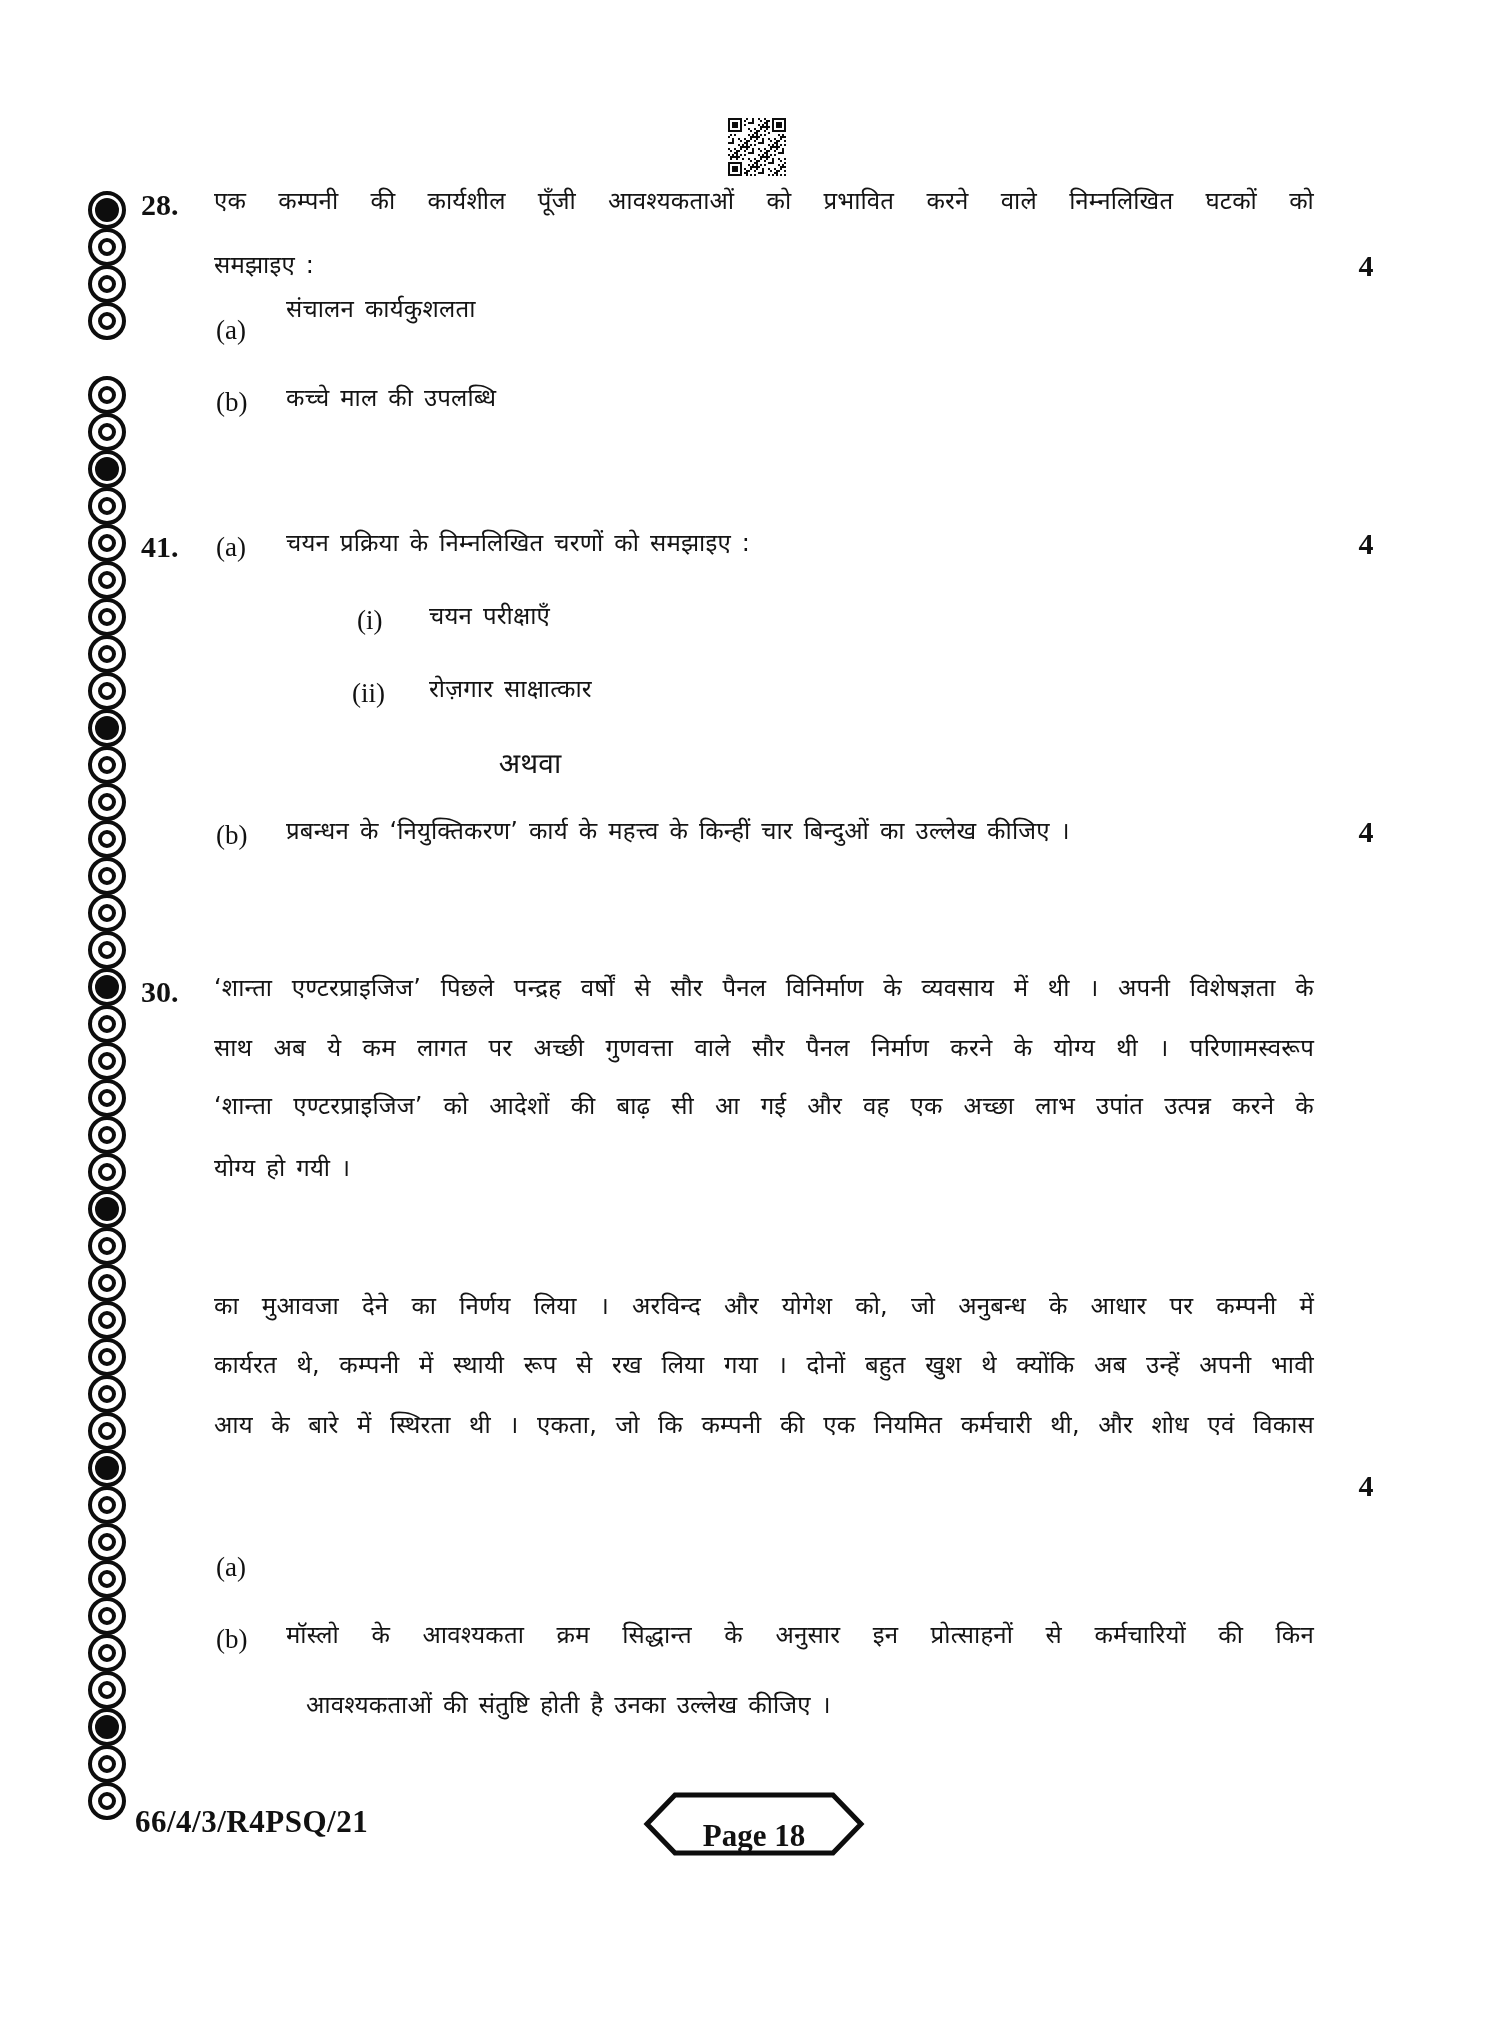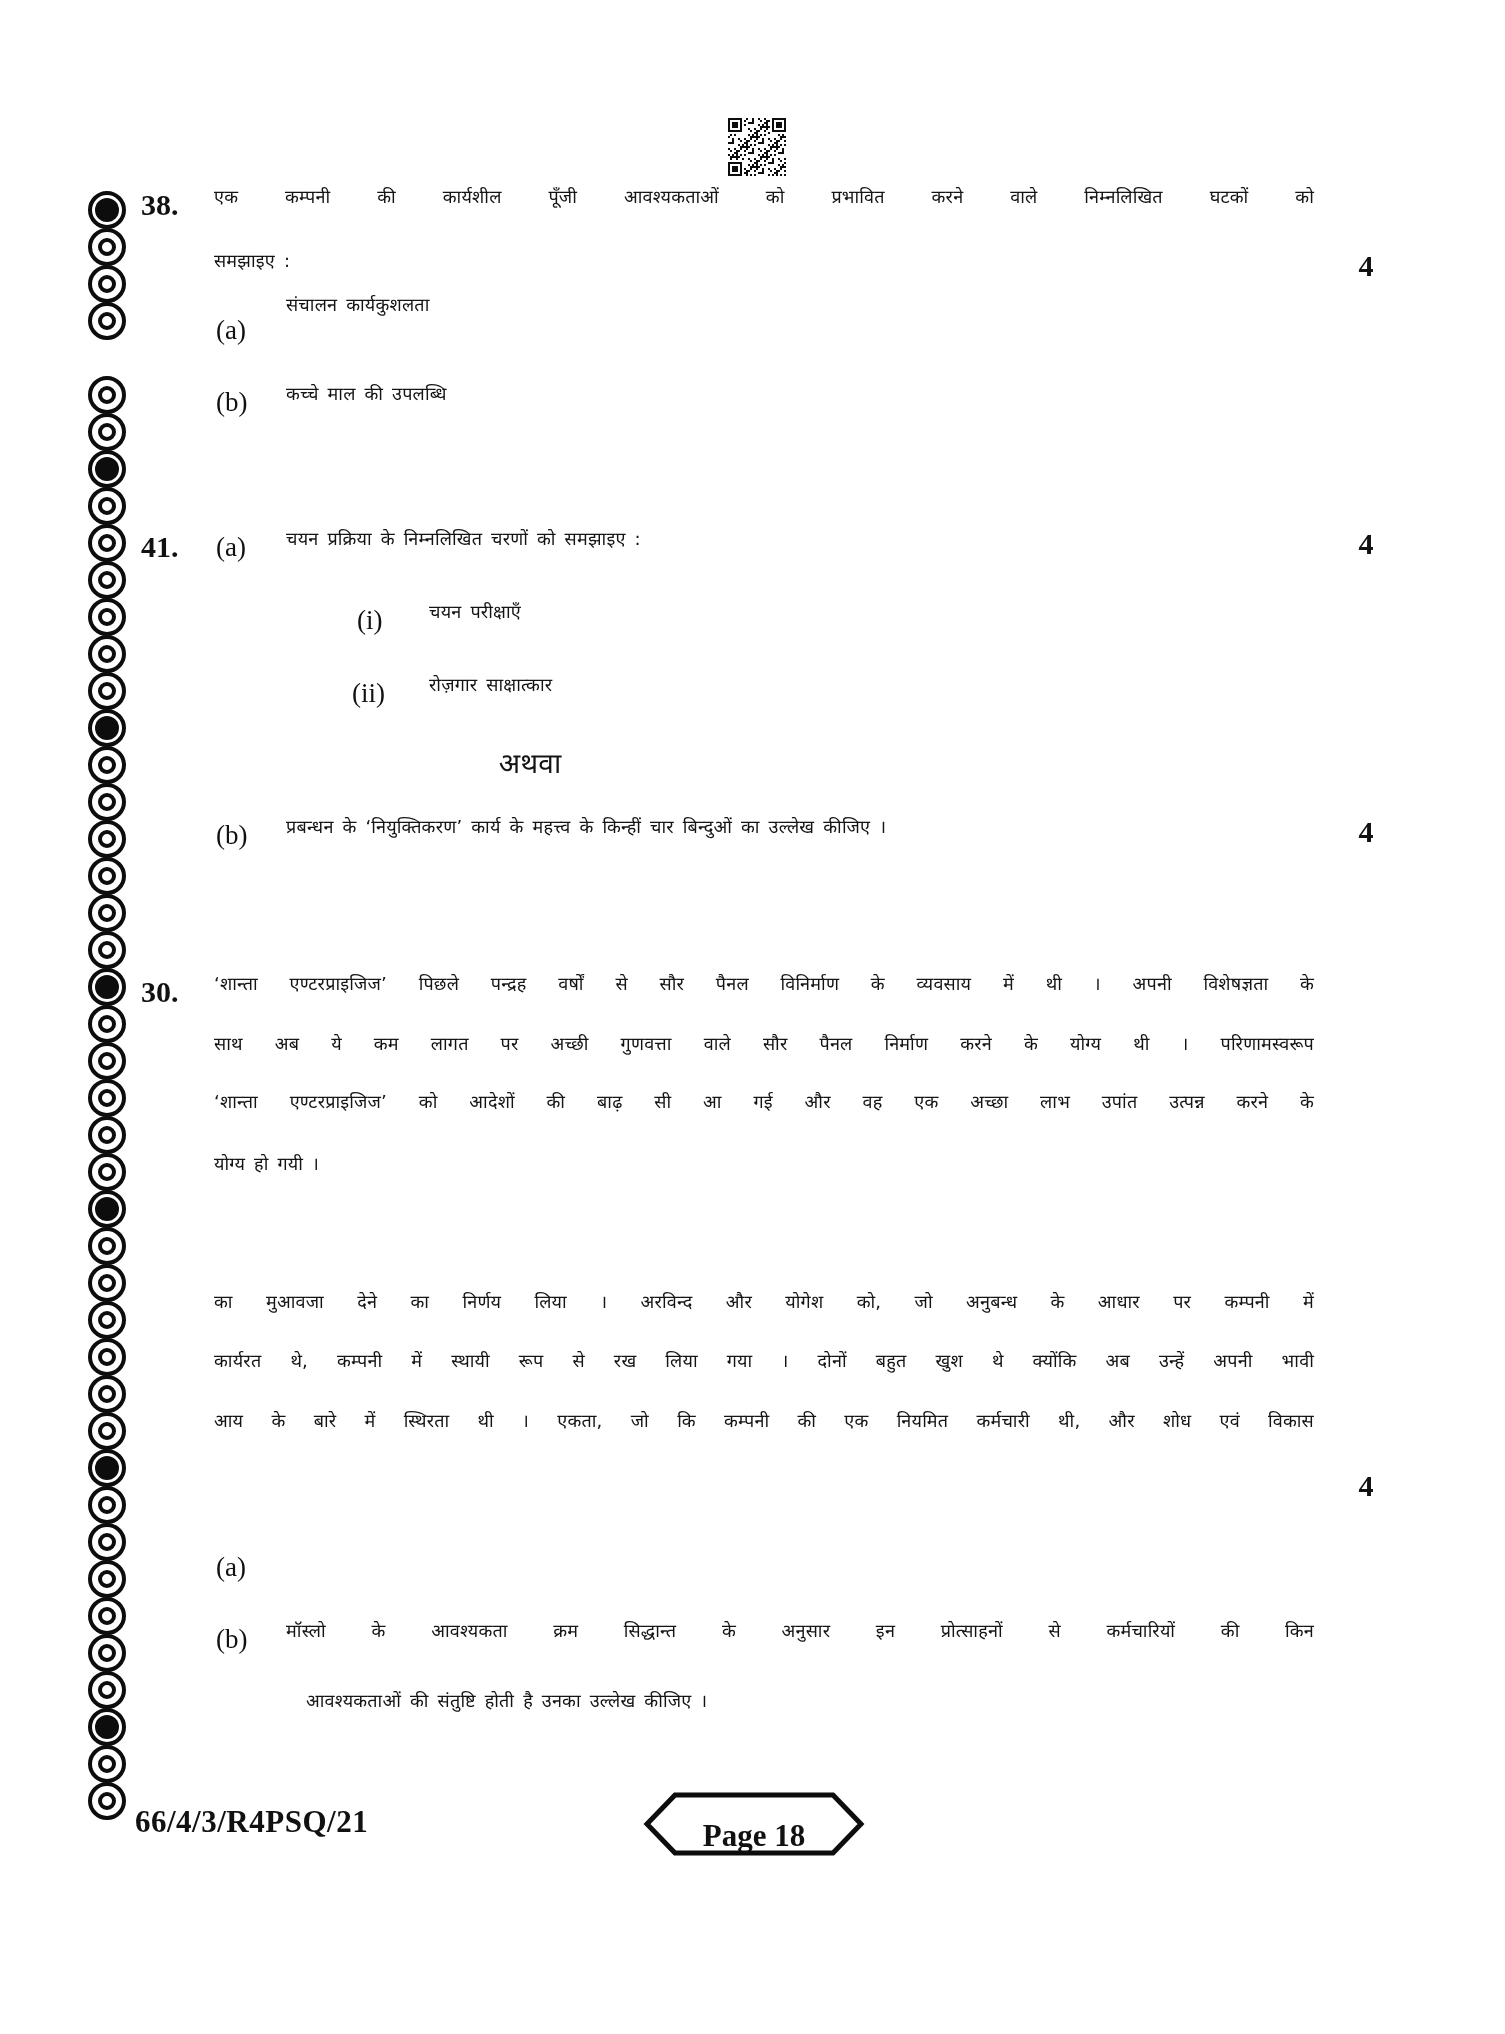--- a/index.html
+++ b/index.html
@@ -7,21 +7,21 @@
     position:relative;
     width:1505px;height:2034px;
     background:#ffffff;
     font-family:"DejaVu Sans",sans-serif;
     color:#111;
     overflow:hidden;
   }
   .abs{position:absolute;}
   
   .dev{
-    font-size:18px;
+    font-size:24px;
     line-height:1.25;
     color:#141414;
     letter-spacing:0.2px;
     word-spacing:3px;
     white-space:nowrap;
   }
   .just{
     white-space:normal;
     text-align:justify;
     text-align-last:justify;
@@ -409,21 +409,21 @@
         <div class="mid"></div>
       </div>
       <div class="bmark" style="top: 1745px;">
         <div class="mid"></div>
       </div>
       <div class="bmark" style="top: 1782px;">
         <div class="mid"></div>
       </div>
     </div>
 
-  <div class="abs lat qnum" style="left:141px;top:188px;">38.</div>
+  <div class="abs lat qnum" style="left:141px;top:188px;">28.</div>
   <div class="abs dev just" style="left:214px;top:186px;width:1100px;">एक कम्पनी की कार्यशील पूँजी आवश्यकताओं को प्रभावित करने वाले निम्नलिखित घटकों को</div>
   <div class="abs dev" style="left:214px;top:250px;">समझाइए :</div>
   <div class="abs lat marks4" style="left:1348px;top:249px;">4</div>
 
   <div class="abs lat plbl" style="left:216px;top:315px;">(a)</div>
   <div class="abs dev" style="left:286px;top:294px;">संचालन कार्यकुशलता</div>
 
   <div class="abs lat plbl" style="left:216px;top:387px;">(b)</div>
   <div class="abs dev" style="left:286px;top:383px;">कच्चे माल की उपलब्धि</div>
 

